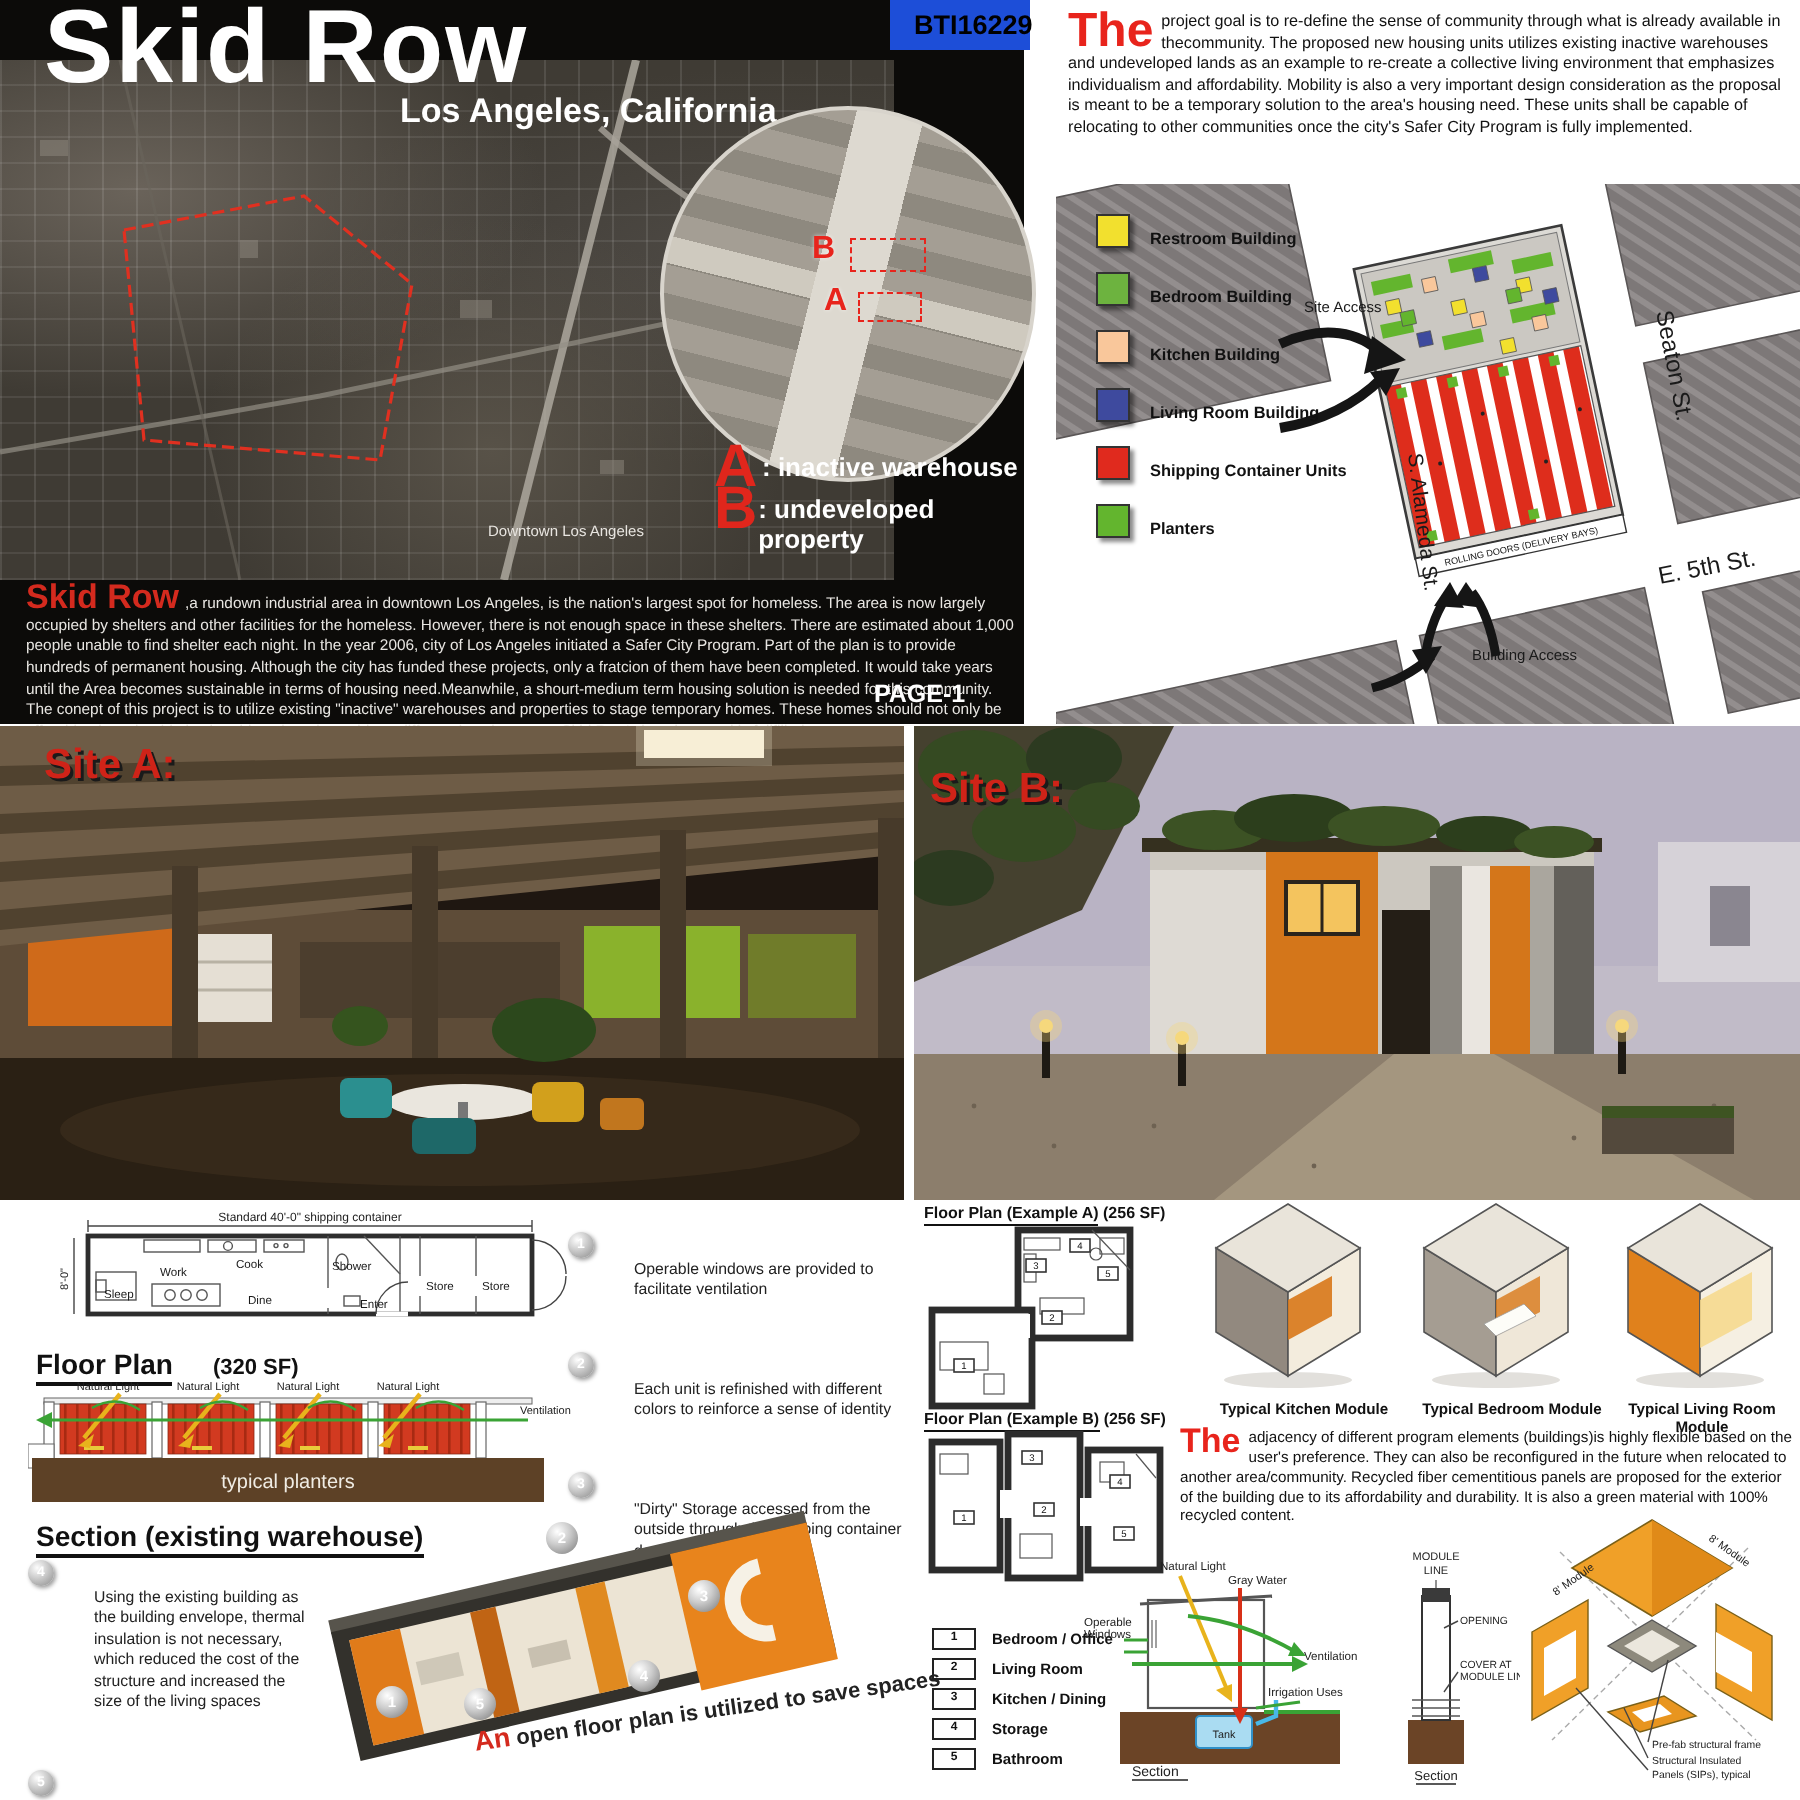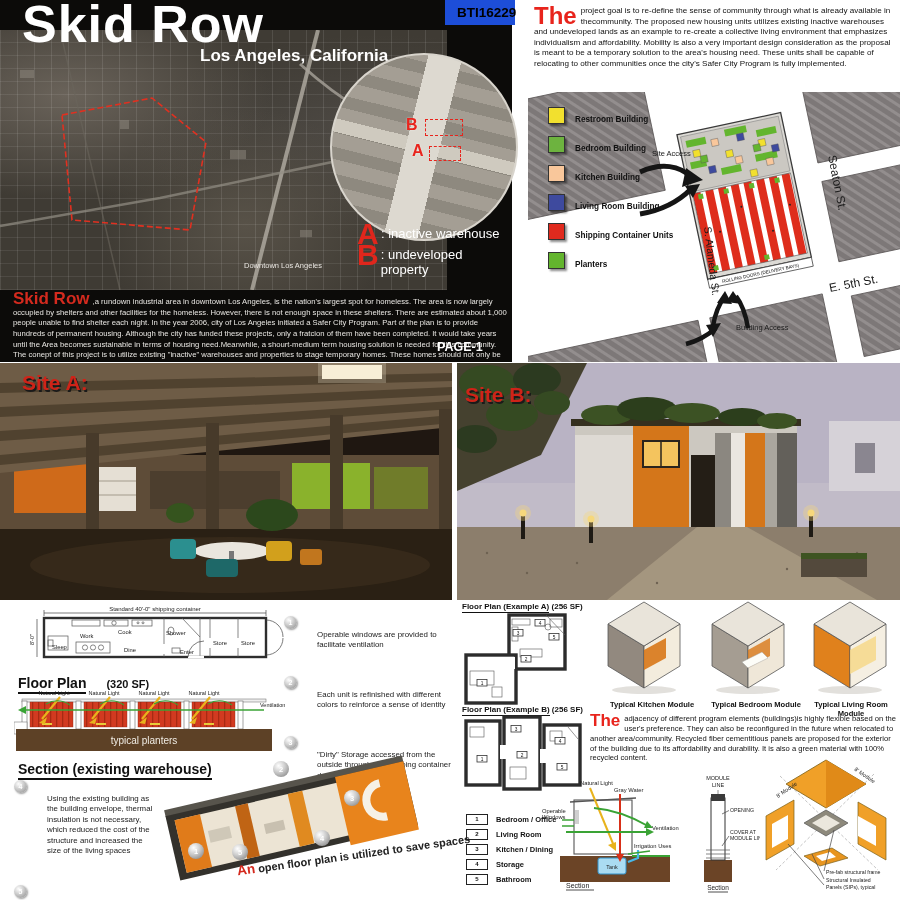--- a/index.html
+++ b/index.html
@@ -30,21 +30,21 @@
       repeating-linear-gradient(14deg, #8e897f 0 12px, #a49e94 12px 26px),
       #9b958b}
   .mk{position:absolute;color:#e8241c;font-weight:bold;font-size:16px;line-height:1;text-shadow:0 0 2px rgba(255,255,255,.6)}
   .mk-b{left:74px;top:62px}.mk-a{left:80px;top:88px}
   .dbox{position:absolute;border:1.6px dashed #e8241c}
   .dbox-b{left:93px;top:64px;width:36px;height:15px}
   .dbox-a{left:97px;top:91px;width:30px;height:13px}
   .ab{position:absolute;left:357px;top:220px;z-index:6}
   .ab-row{display:flex;align-items:flex-start;margin-bottom:-6px}
   .ab-big{color:#e0261c;font-size:30px;font-weight:800;width:24px;line-height:.9}
-  .ab-desc{color:#fff;font-size:13px;font-weight:normal;margin-top:6px}
+  .ab-desc{color:#fff;font-size:13px;font-weight:bold;margin-top:6px}
   .intro{position:absolute;left:13px;top:291px;width:494px;margin:0;color:#e8e6e2;
          font-size:7.7px;line-height:1.38}
   .intro .lead{color:#d42a1e;font-weight:800;font-size:17px;margin-right:3px;line-height:.9}
   .page-no{position:absolute;left:437px;top:340px;color:#fff;font-weight:800;font-size:12.5px}
 
   
   .goal{position:absolute;left:534px;top:6px;width:360px;margin:0;font-size:8.1px;line-height:1.3;color:#111}
   .goal .lead{color:#e8241c;font-weight:800;font-size:24px;float:left;line-height:.8;margin-right:4px}
   .siteplan{position:absolute;left:528px;top:92px}
   .legend{position:absolute;left:548px;top:108px;z-index:4}

